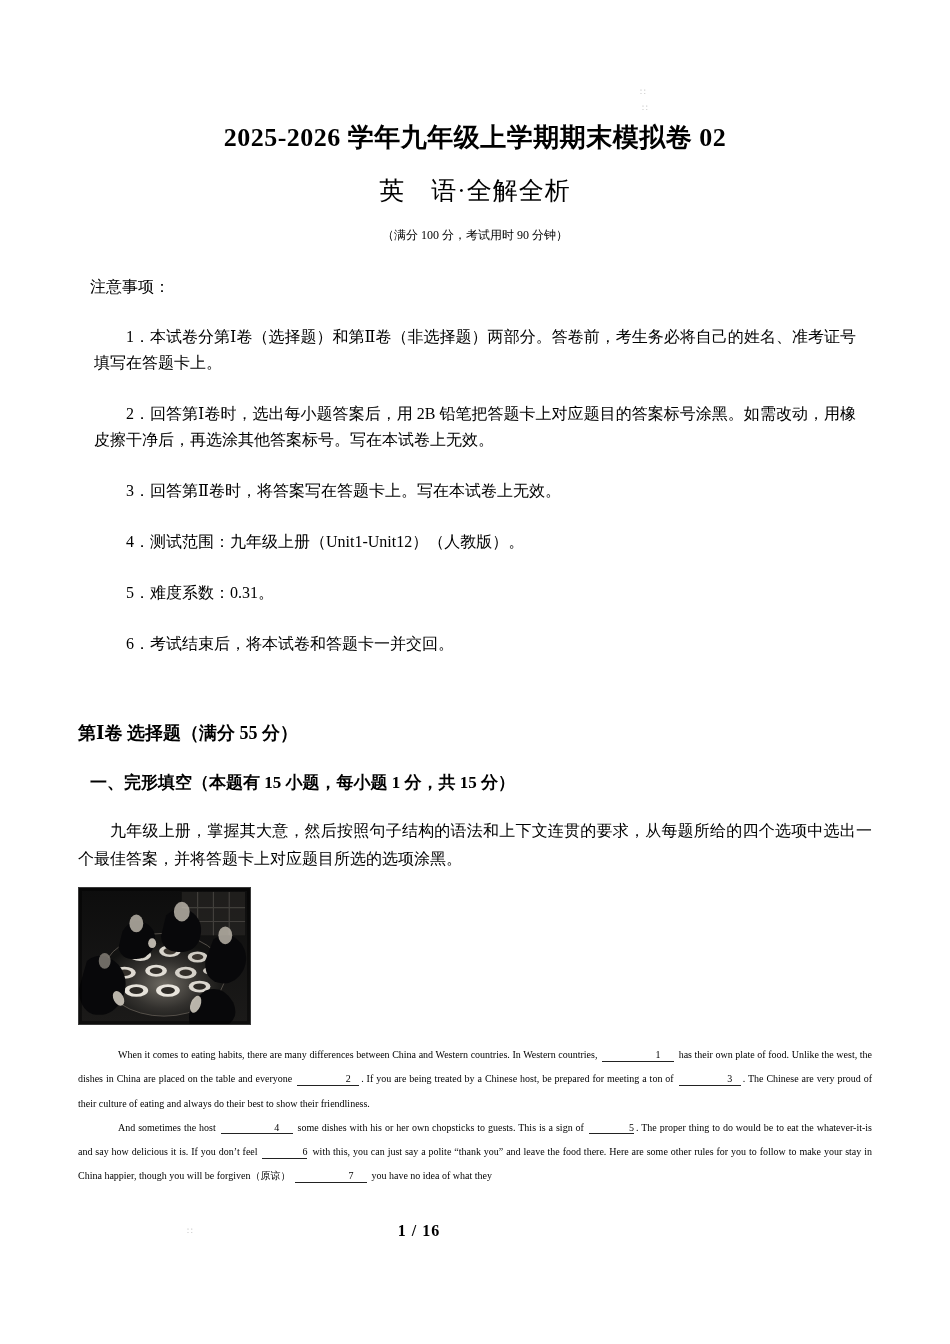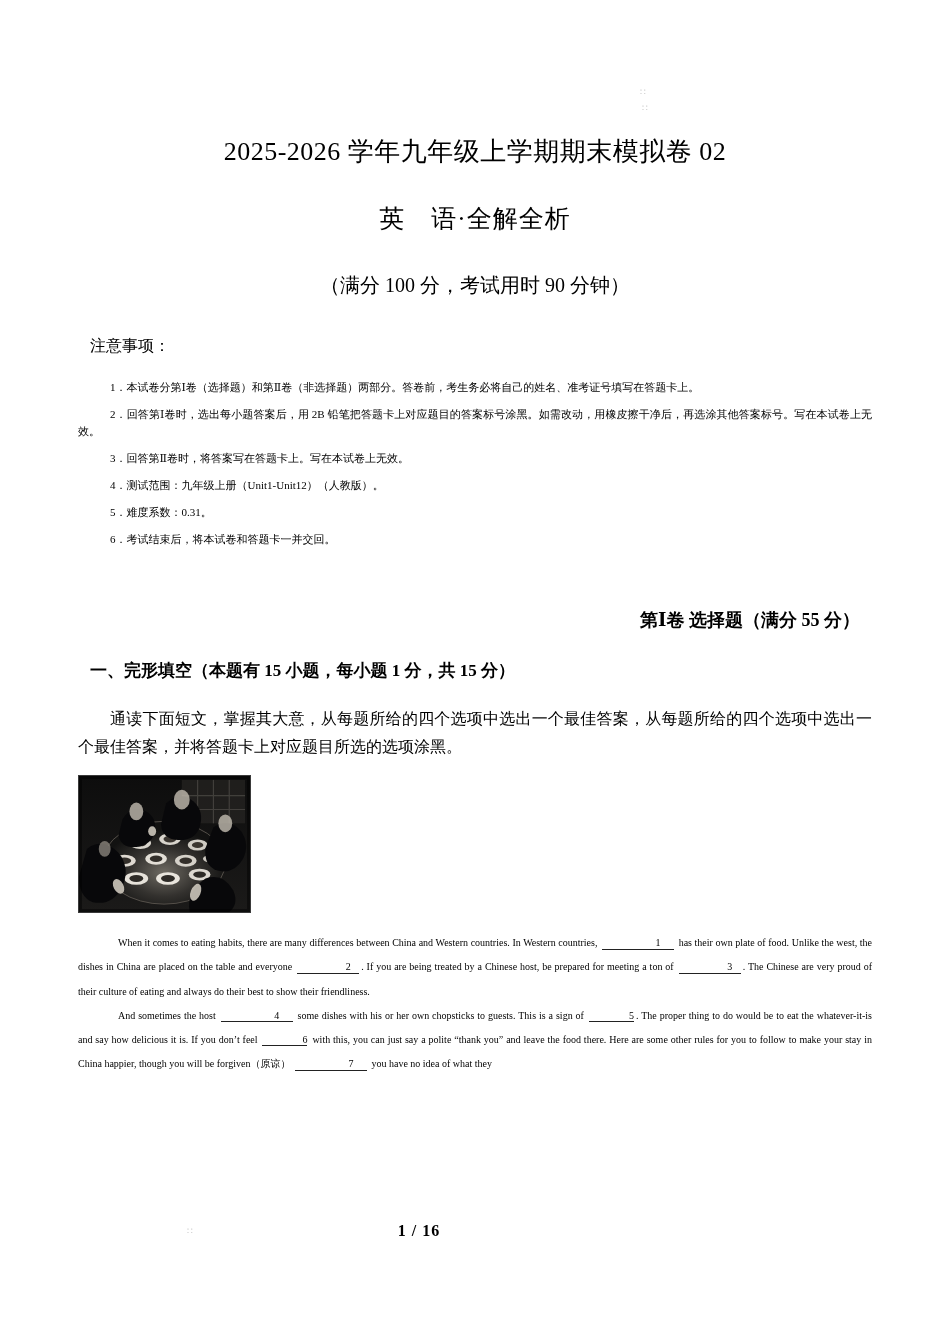--- a/index.html
+++ b/index.html
@@ -35,67 +35,67 @@
     user-select: none;
   }
   .artifact.a1 { left: 640px; top: 88px; }
   .artifact.a2 { left: 642px; top: 104px; }
   .artifact.a3 { left: 187px; top: 1227px; }
 
   
   .doc-title {
     text-align: center;
     font-size: 26px;
-    font-weight: normal;
+    font-weight: bold;
     letter-spacing: 0.5px;
-    margin: 14px;
+    margin: 0;
     padding-top: 122px;
     line-height: 1.25;
     font-family: "Liberation Serif", "DejaVu Serif", serif;
   }
   .doc-subtitle {
     text-align: center;
     font-size: 25px;
     font-weight: normal;
     margin: 0;
     padding-top: 20px;
     line-height: 1.25;
     letter-spacing: 1px;
   }
   .doc-scoreline {
     text-align: center;
-    font-size: 20px;
-    margin: 16px;
+    font-size: 12px;
+    margin: 0;
     padding-top: 22px;
     line-height: 1.3;
   }
 
   
   .notice-head {
     font-size: 16px;
     margin: 12px;
     padding-top: 20px;
     line-height: 1.5;
   }
   .notice-item {
-    font-size: 11px;
-    margin: 0;
+    font-size: 16px;
+    margin: 16px;
     padding-top: 9px;
     line-height: 1.62;
     text-indent: 32px;
     text-align: justify;
     text-justify: inter-ideograph;
   }
 
   
   .part-heading {
-    text-align: right;
+    text-align: left;
     font-size: 18px;
     font-weight: bold;
-    margin: 12px;
+    margin: 0;
     padding-top: 48px;
     line-height: 1.4;
   }
   .section-heading {
     font-size: 17px;
     font-weight: bold;
     margin: 12px;
     padding-top: 12px;
     line-height: 1.5;
   }
@@ -176,21 +176,21 @@
   <p class="notice-head">注意事项：</p>
   <p class="notice-item">1．本试卷分第Ⅰ卷（选择题）和第Ⅱ卷（非选择题）两部分。答卷前，考生务必将自己的姓名、准考证号填写在答题卡上。</p>
   <p class="notice-item">2．回答第Ⅰ卷时，选出每小题答案后，用 2B 铅笔把答题卡上对应题目的答案标号涂黑。如需改动，用橡皮擦干净后，再选涂其他答案标号。写在本试卷上无效。</p>
   <p class="notice-item">3．回答第Ⅱ卷时，将答案写在答题卡上。写在本试卷上无效。</p>
   <p class="notice-item">4．测试范围：九年级上册（Unit1-Unit12）（人教版）。</p>
   <p class="notice-item">5．难度系数：0.31。</p>
   <p class="notice-item">6．考试结束后，将本试卷和答题卡一并交回。</p>
 
   <p class="part-heading">第Ⅰ卷 选择题（满分 55 分）</p>
   <p class="section-heading">一、完形填空（本题有 15 小题，每小题 1 分，共 15 分）</p>
-  <p class="section-directions">通读下面短文，掌握其大意，从每题所给的四个选项中选出一个最佳答案，从每题所给的四个选项中选出一个最佳答案，并将答题卡上对应题目所选的选项涂黑。</p>
+  <p class="section-directions">九年级上册，掌握其大意，然后按照句子结构的语法和上下文连贯的要求，从每题所给的四个选项中选出一个最佳答案，并将答题卡上对应题目所选的选项涂黑。</p>
 
   <div class="photo-wrap">
     <svg class="photo" viewBox="0 0 173 138" preserveAspectRatio="none">
       <defs>
         <radialGradient id="tableGlow" cx="50%" cy="62%" r="52%">
           <stop offset="0%" stop-color="#6e6a62"></stop>
           <stop offset="55%" stop-color="#33312e"></stop>
           <stop offset="100%" stop-color="#121211"></stop>
         </radialGradient>
         <linearGradient id="bgDark" x1="0" y1="0" x2="0" y2="1">

